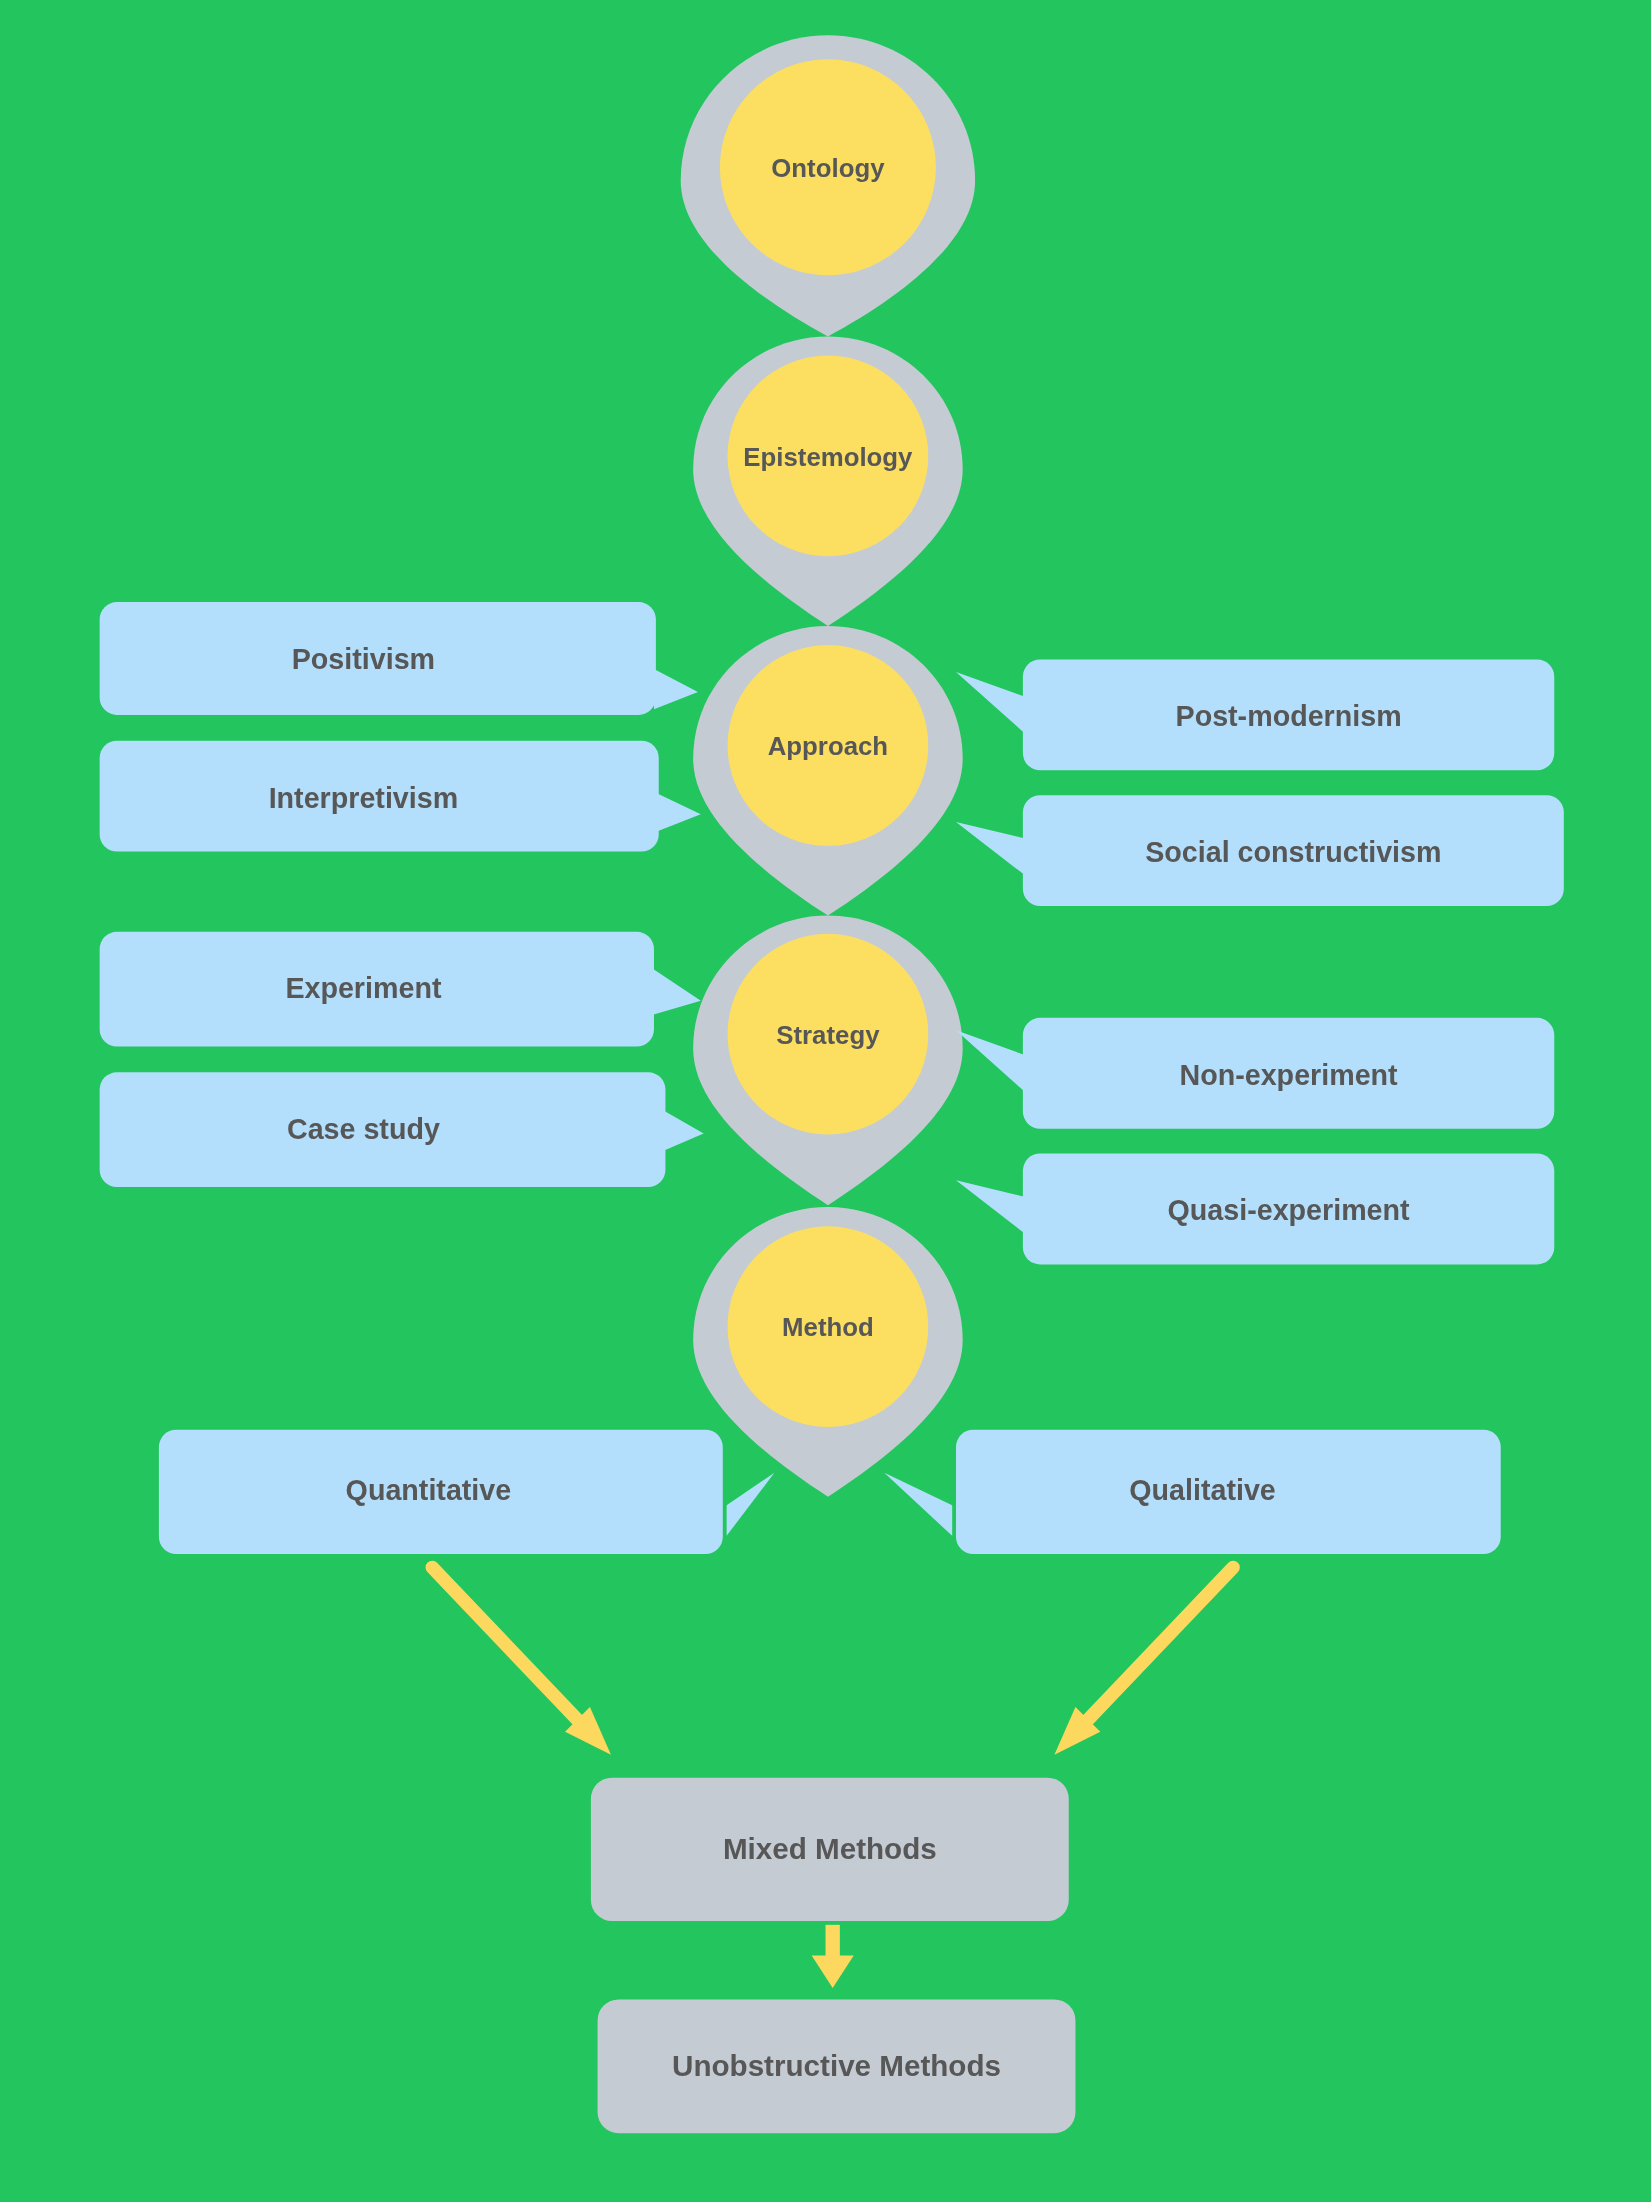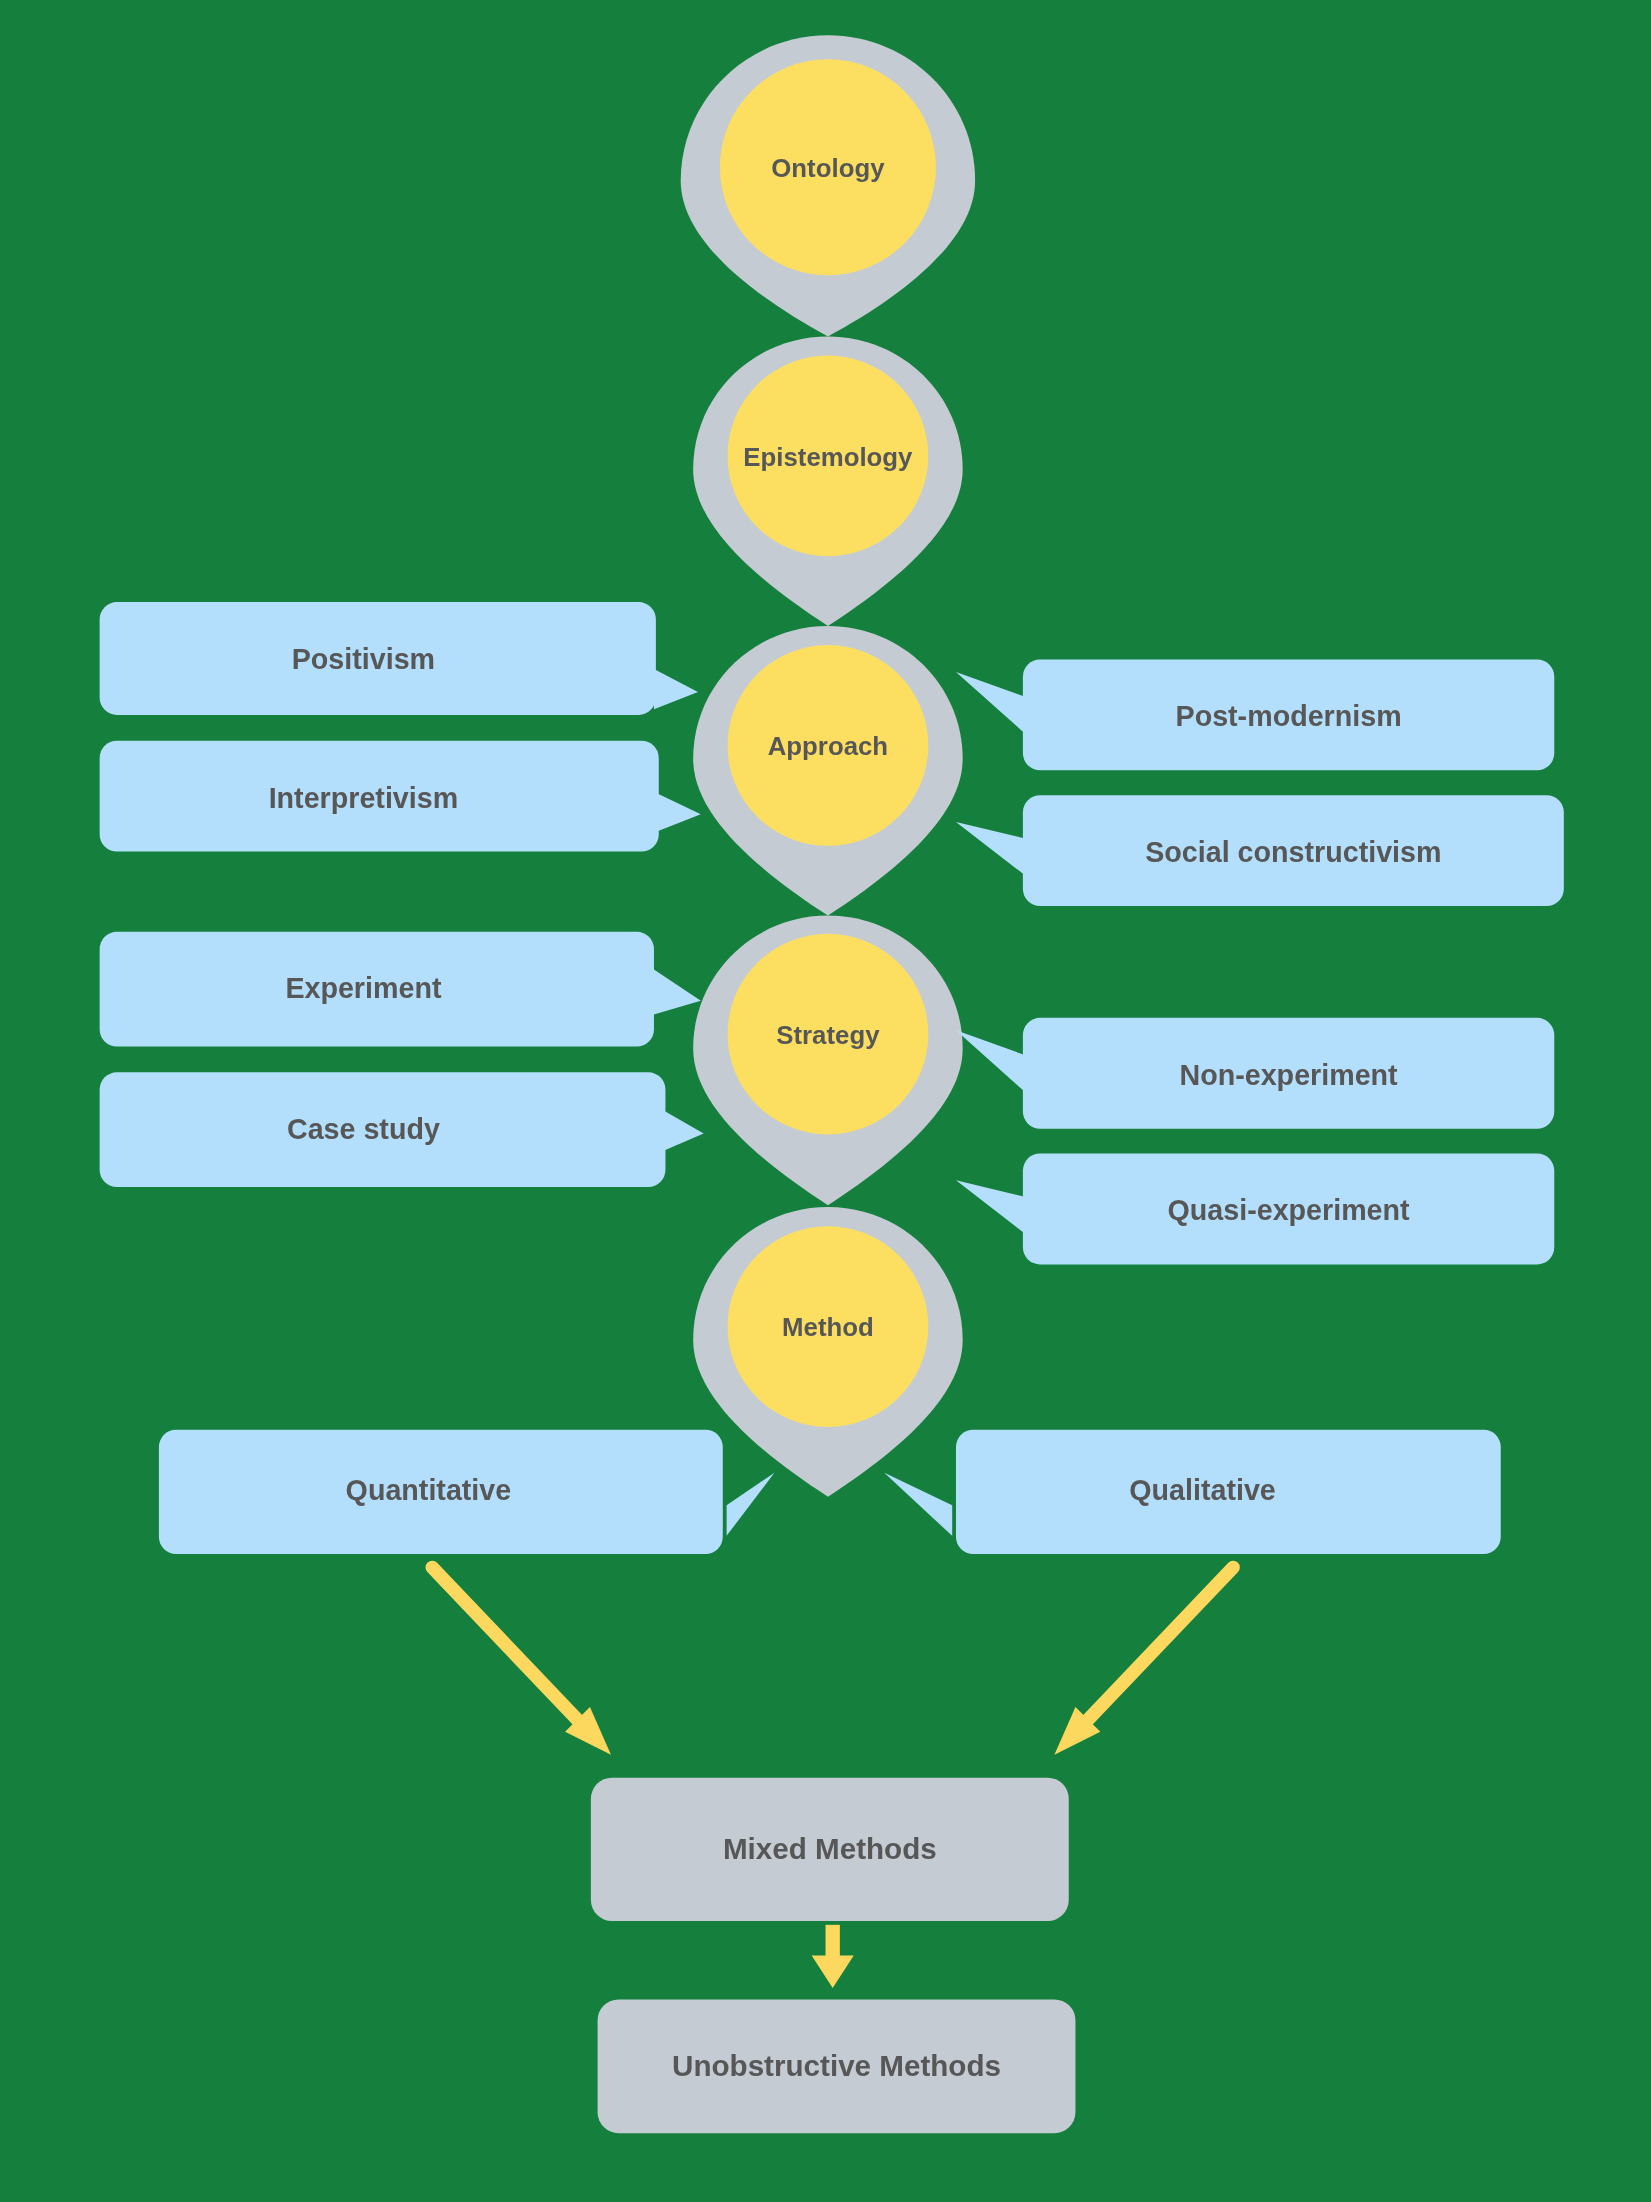--- a/index.html
+++ b/index.html
@@ -11,21 +11,21 @@
   body {
     width: 1652px;
     height: 2202px;
     font-family: "Liberation Sans", sans-serif;
     overflow: hidden;
   }
   #canvas {
     position: relative;
     width: 1652px;
     height: 2202px;
-    background: #15803d;
+    background: #22c55e;
   }
   svg.layer {
     position: absolute;
     left: 0;
     top: 0;
     width: 1652px;
     height: 2202px;
   }
   .pin-label {
     font-weight: bold;

